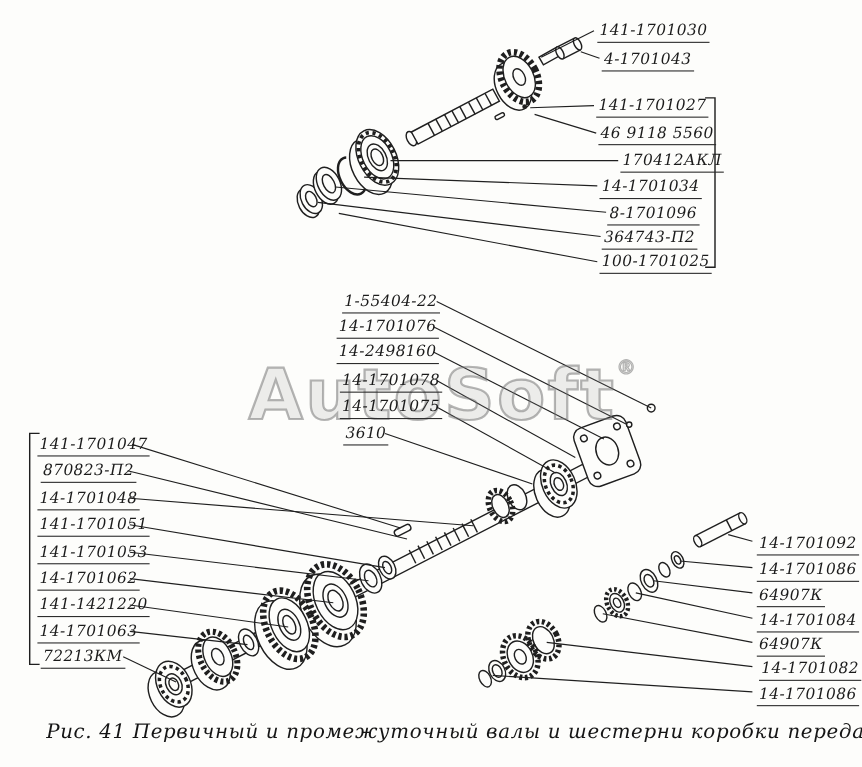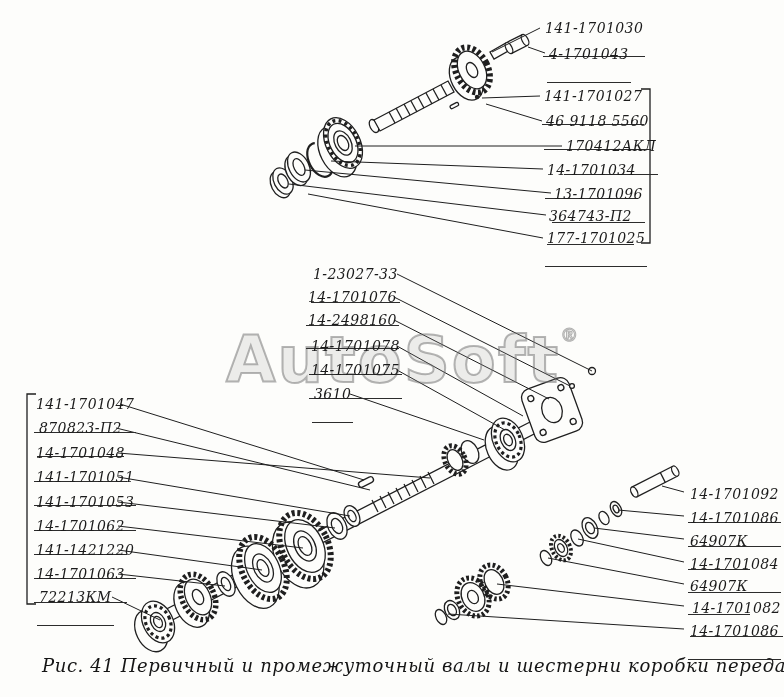--- a/index.html
+++ b/index.html
@@ -5,21 +5,21 @@
   * { margin:0; padding:0; box-sizing:border-box; }
   html,body { width:784px; height:697px; }
   body { background:#ffffff; font-family:"DejaVu Sans",sans-serif; }
   .page { position:relative; width:784px; height:697px; background:#fdfdfb; overflow:hidden; }
   svg.drawing { position:absolute; left:0; top:0; }
   .label {
     position:absolute;
     font:italic 14px/1.2 "DejaVu Serif",serif;
     color:#1b1b1b;
     border-bottom:1.5px solid #2c2c2c;
-    padding:0 2px 19px 2px;
+    padding:0 2px 1px 2px;
     letter-spacing:.4px;
     white-space:nowrap;
   }
   .watermark {
     position:absolute; left:226px; top:306px;
     font:700 64px/1 "DejaVu Sans",sans-serif;
     letter-spacing:2px;
     color:rgba(150,150,150,0.16);
     -webkit-text-stroke:2px rgba(110,110,110,0.5);
     user-select:none;
@@ -272,25 +272,25 @@
   </svg>
 
   <div class="watermark"><span>AutoSoft</span><span class="reg">®</span></div>
 
   <div class="label" style="left:543px;top:20px">141-1701030</div>
   <div class="label" style="left:547px;top:46px">4-1701043</div>
   <div class="label" style="left:542px;top:88px">141-1701027</div>
   <div class="label" style="left:544px;top:113px">46 9118 5560</div>
   <div class="label" style="left:564px;top:138px">170412АКЛ</div>
   <div class="label" style="left:545px;top:162px">14-1701034</div>
-  <div class="label" style="left:552px;top:186px">13-1701096</div>
+  <div class="label" style="left:552px;top:186px">8-1701096</div>
   <div class="label" style="left:547px;top:208px">364743-П2</div>
-  <div class="label" style="left:545px;top:230px">177-1701025</div>
-
-  <div class="label" style="left:311px;top:266px">1-23027-33</div>
+  <div class="label" style="left:545px;top:230px">100-1701025</div>
+
+  <div class="label" style="left:311px;top:266px">1-55404-22</div>
   <div class="label" style="left:306px;top:289px">14-1701076</div>
   <div class="label" style="left:306px;top:312px">14-2498160</div>
   <div class="label" style="left:309px;top:338px">14-1701078</div>
   <div class="label" style="left:309px;top:362px">14-1701075</div>
   <div class="label" style="left:312px;top:386px">3610</div>
 
   <div class="label" style="left:34px;top:396px">141-1701047</div>
   <div class="label" style="left:37px;top:420px">870823-П2</div>
   <div class="label" style="left:34px;top:445px">14-1701048</div>
   <div class="label" style="left:34px;top:469px">141-1701051</div>

